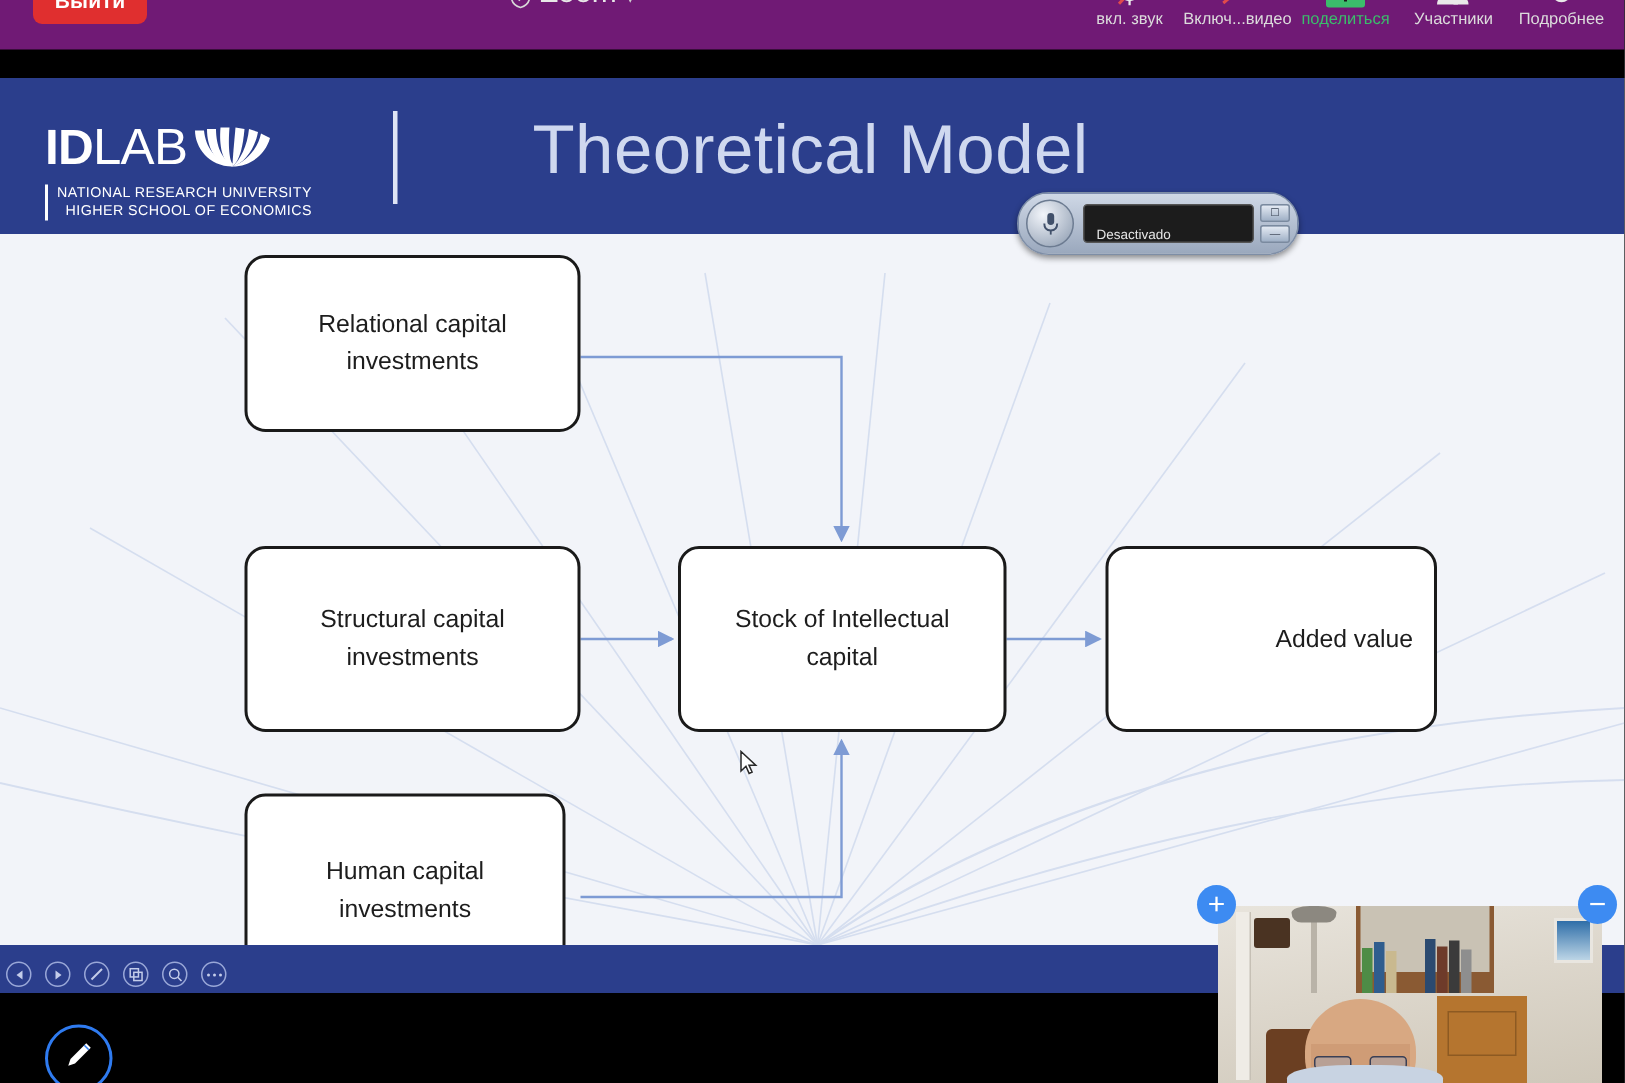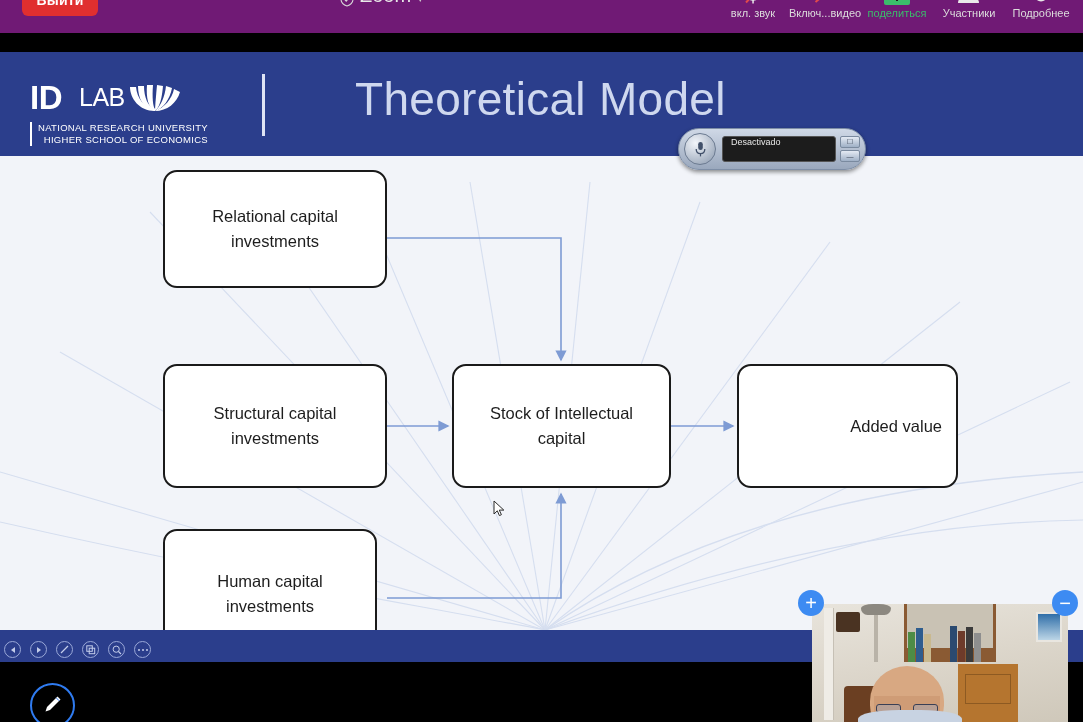--- a/index.html
+++ b/index.html
@@ -54,21 +54,21 @@
   .slide-bg-fan { position: absolute; inset: 0; }
 
   .slide-header {
     position: absolute; left: 0; top: 0; width: 1083px; height: 104px;
     background: #2b3e8c;
     text-align: right;
   }
   .logo-wrap { position: absolute; left: 30px; top: 26px; color: #fff; }
   .logo-row { display: flex; align-items: center; }
   .logo-id { font-size: 33px; font-weight: bold; letter-spacing: -.5px; line-height: 1; }
-  .logo-lab { font-size: 25px; font-weight: 300; letter-spacing: -.5px; line-height: 1; margin-left: 17px; }
+  .logo-lab { font-size: 34px; font-weight: 300; letter-spacing: -.5px; line-height: 1; }
   .logo-sub { margin-top: 6px; padding-left: 4px; border-left: 2px solid #fff; padding-left: 6px; }
   .logo-sub div { font-size: 9.5px; letter-spacing: .3px; line-height: 1.25; }
   .logo-divider {
     position: absolute; left: 262px; top: 22px; width: 3px; height: 62px; background: #dfe4f5;
   }
   .slide-title {
     position: absolute; left: 355px; top: 20px;
     font-size: 46px; color: #cfd8ef; font-weight: normal; letter-spacing: .3px;
   }
 
@@ -115,21 +115,21 @@
   }
   .sw-mic {
     width: 32px; height: 32px; border-radius: 50%;
     background: radial-gradient(circle at 35% 30%, #f2f5fa, #8a99ae);
     border: 1px solid #6c7b91;
     display: flex; align-items: center; justify-content: center; flex: none;
   }
   .sw-screen {
     flex: 1; height: 26px; margin-left: 6px;
     background: #1c1c1c; border: 1px solid #555; border-radius: 3px;
-    display: flex; align-items: flex-start; padding-left: 8px;
+    display: flex; align-items: flex-end; padding-left: 8px;
     color: #e6e6e6; font-size: 9px;
   }
   .sw-side { width: 20px; margin-left: 4px; display: flex; flex-direction: column; gap: 2px; }
   .sw-sbtn {
     height: 12px; background: linear-gradient(#e4eaf3, #9fb0c6);
     border: 1px solid #7a8a9f; border-radius: 2px;
     font-size: 7px; color: #3b4555; display: flex;
     align-items: center; justify-content: center;
   }
 

